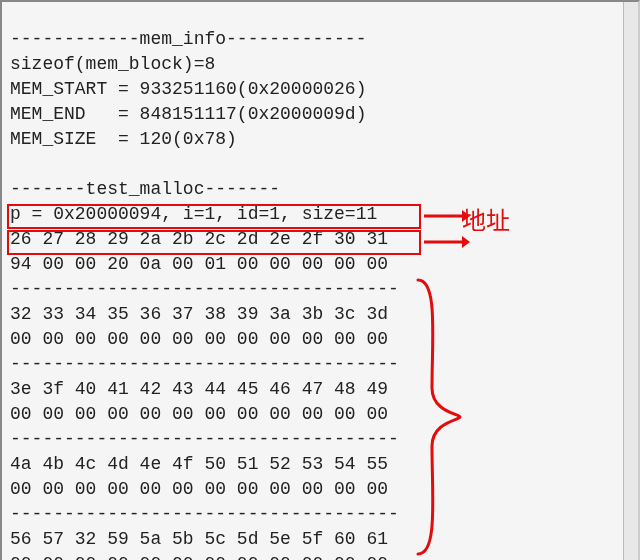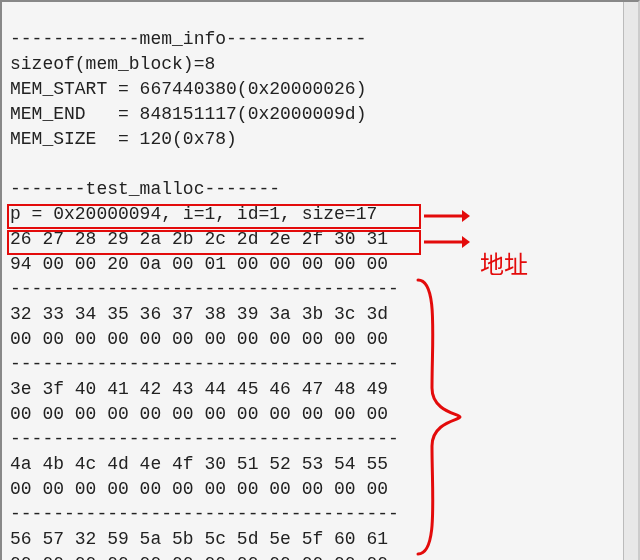--- a/index.html
+++ b/index.html
@@ -70,36 +70,36 @@
 </head>
 <body>
 
 <div class="frame">
 
   <div class="scrollbar"></div>
 
   <div class="terminal">
 <span>------------mem_info-------------</span>
 <span>sizeof(mem_block)=8</span>
-<span>MEM_START = 667440380(0x20000026)</span>
+<span>MEM_START = 933251160(0x20000026)</span>
 <span>MEM_END   = 848151117(0x2000009d)</span>
 <span>MEM_SIZE  = 120(0x78)</span>
 <span></span>
 <span>-------test_malloc-------</span>
-<span>p = 0x20000094, i=1, id=1, size=17</span>
+<span>p = 0x20000094, i=1, id=1, size=11</span>
 <span>26 27 28 29 2a 2b 2c 2d 2e 2f 30 31</span>
 <span>94 00 00 20 0a 00 01 00 00 00 00 00</span>
 <span>------------------------------------</span>
 <span>32 33 34 35 36 37 38 39 3a 3b 3c 3d</span>
 <span>00 00 00 00 00 00 00 00 00 00 00 00</span>
 <span>------------------------------------</span>
 <span>3e 3f 40 41 42 43 44 45 46 47 48 49</span>
 <span>00 00 00 00 00 00 00 00 00 00 00 00</span>
 <span>------------------------------------</span>
-<span>4a 4b 4c 4d 4e 4f 30 51 52 53 54 55</span>
+<span>4a 4b 4c 4d 4e 4f 50 51 52 53 54 55</span>
 <span>00 00 00 00 00 00 00 00 00 00 00 00</span>
 <span>------------------------------------</span>
 <span>56 57 32 59 5a 5b 5c 5d 5e 5f 60 61</span>
 <span>00 00 00 00 00 00 00 00 00 00 00 00</span>
   </div>
 
   <div class="hl" style="left:5px; top:202px; width:414px; height:25px;"></div>
   <div class="hl" style="left:5px; top:228px; width:414px; height:25px;"></div>
 
   <div class="arrow" style="left:422px; top:206px;">
@@ -108,21 +108,21 @@
       <polygon points="38,2 46,8 38,14" fill="#e30b0b"></polygon>
     </svg>
   </div>
   <div class="arrow" style="left:422px; top:232px;">
     <svg width="46" height="16" viewBox="0 0 46 16">
       <line x1="0" y1="8" x2="38" y2="8" stroke="#e30b0b" stroke-width="3"></line>
       <polygon points="38,2 46,8 38,14" fill="#e30b0b"></polygon>
     </svg>
   </div>
 
-  <div class="label" style="left:478px; top:199px;margin-top:44px;">地址</div>
+  <div class="label" style="left:460px; top:199px;">地址</div>
 
   <div class="brace" style="left:412px; top:276px;">
     <svg width="50" height="278" viewBox="0 0 50 278">
       <path d="M4 2
                C24 2 18 60 18 110
                C18 134 46 136 46 139
                C46 142 18 144 18 168
                C18 218 24 276 4 276" fill="none" stroke="#e30b0b" stroke-width="3" stroke-linecap="round"></path>
     </svg>
   </div>

